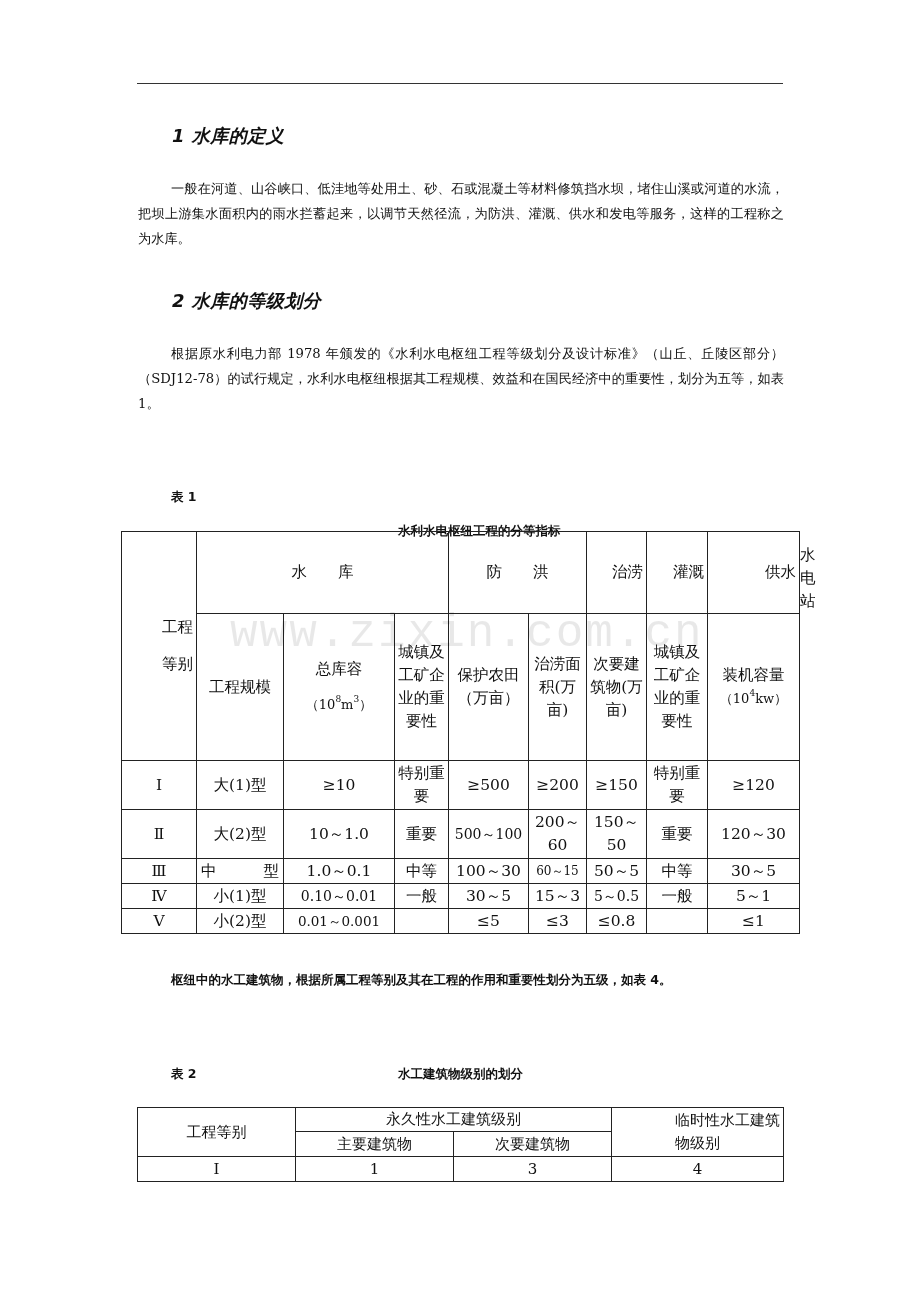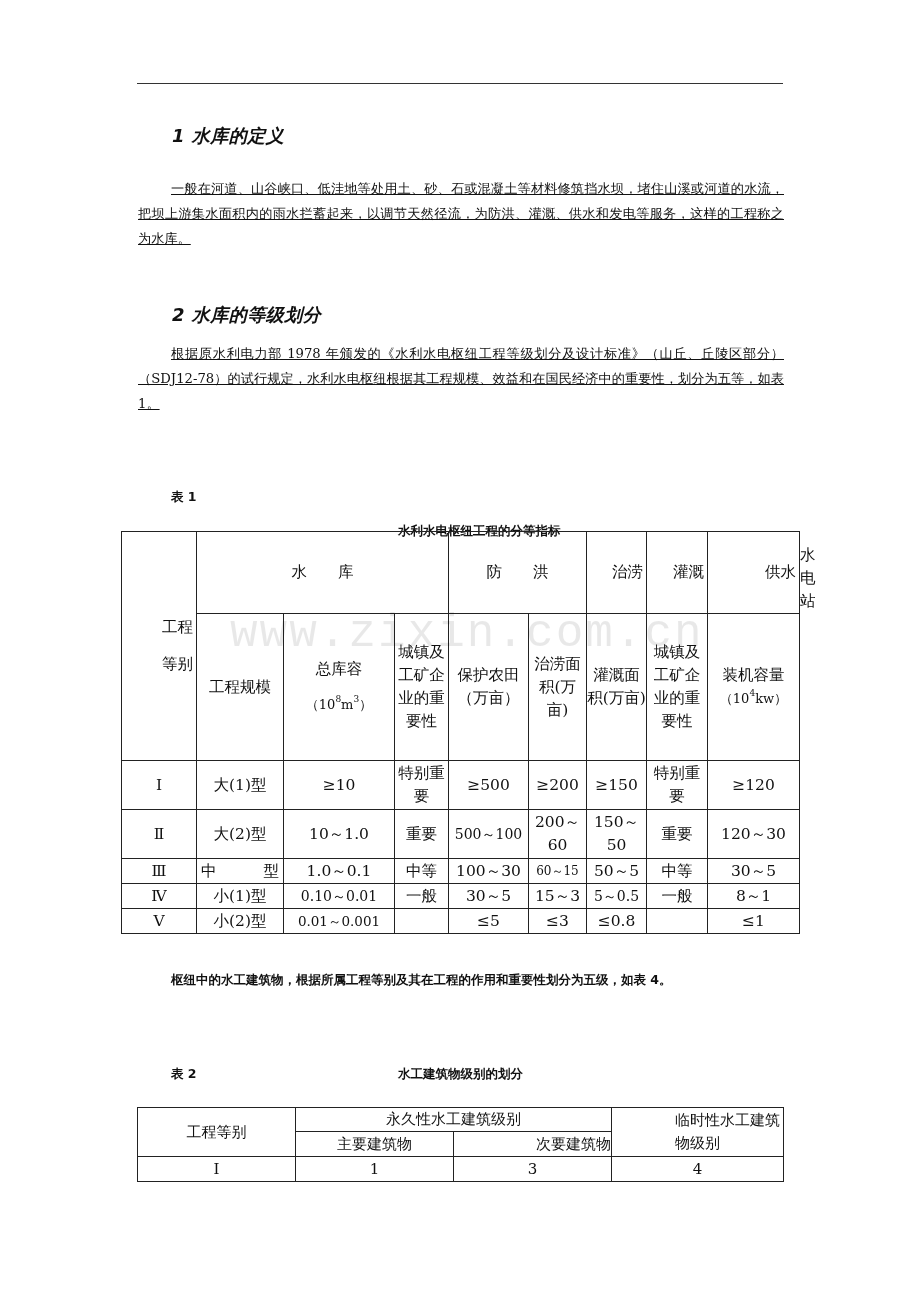--- a/index.html
+++ b/index.html
@@ -1,41 +1,41 @@
 <!DOCTYPE html>
 <html><head>
 <meta charset="utf-8">
 <style>
   html, body { margin: 0; padding: 0; background: #ffffff; }
   body { width: 920px; height: 1302px; position: relative; overflow: hidden;
          font-family: "DejaVu Serif", "Liberation Serif", serif; color: #111; }
   .abs { position: absolute; }
   .rule { left: 137px; top: 83px; width: 646px; height: 0; border-top: 1.5px solid #333; }
   .h { left: 172px; font-family: "DejaVu Sans", "Liberation Sans", sans-serif; font-weight: bold; font-size: 18px; letter-spacing: 0.5px; font-style: italic; }
-  .p { left: 138px; width: 646px; font-size: 13.2px; line-height: 25px; text-indent: 33px; text-align: justify; text-decoration: underline; }
+  .p { left: 138px; width: 646px; font-size: 13.2px; line-height: 25px; text-indent: 33px; text-align: justify; }
   .cap { font-family: "DejaVu Sans", "Liberation Sans", sans-serif; font-weight: bold; font-size: 12.5px; }
   .bold-p { left: 171px; font-family: "DejaVu Sans", "Liberation Sans", sans-serif; font-weight: bold; font-size: 12.5px; }
   table { border-collapse: collapse; position: absolute; table-layout: fixed; }
   td { border: 1.5px solid #222; padding: 0; text-align: center; vertical-align: middle; font-size: 15px; line-height: 23px; }
   .t1 td { font-size: 15.5px; }
   .wm { left: 230px; top: 608px; font-family: Liberation Mono, monospace; font-size: 46px; color: rgba(0,0,0,0.09); letter-spacing: 2px; pointer-events: none; }
   sup { font-size: 9px; vertical-align: top; line-height: 1; position: relative; top: 2px; }
   .right { text-align: right; padding-right: 3px; }
   .vtop { vertical-align: top; }
   .spread { display: flex; justify-content: space-between; padding: 0 4px; }
 </style>
 </head>
 <body>
 
 <div class="abs rule"></div>
 
 <div class="abs h" style="top:124px;">1  水库的定义</div>
 <div class="abs p" style="top:176px;">一般在河道、山谷峡口、低洼地等处用土、砂、石或混凝土等材料修筑挡水坝，堵住山溪或河道的水流，把坝上游集水面积内的雨水拦蓄起来，以调节天然径流，为防洪、灌溉、供水和发电等服务，这样的工程称之为水库。</div>
 
-<div class="abs h" style="top:303px;">2  水库的等级划分</div>
+<div class="abs h" style="top:289px;">2  水库的等级划分</div>
 <div class="abs p" style="top:341px;">根据原水利电力部 1978 年颁发的《水利水电枢纽工程等级划分及设计标准》（山丘、丘陵区部分）（SDJ12-78）的试行规定，水利水电枢纽根据其工程规模、效益和在国民经济中的重要性，划分为五等，如表 1。</div>
 
 <div class="abs cap" style="left:171px; top:489px;">表 1</div>
 <div class="abs cap" style="left:398px; top:489px;margin-top:34px;">水利水电枢纽工程的分等指标</div>
 
 <table class="t1" style="left:121px; top:531px; width:678px;">
   <colgroup>
     <col style="width:75px">
       <col style="width:87px">
       <col style="width:111px">
@@ -61,21 +61,21 @@
   </tr>
   <tr style="height:147px;">
     <td>工程规模</td>
     <td>
       <div>总库容</div>
       <div style="margin-top:12px; font-size:13px;"><span>（10</span><sup>8</sup><span>m</span><sup>3</sup><span>）</span></div>
     </td>
     <td style="padding:0 3px;">城镇及工矿企业的重要性</td>
     <td>保护农田（万亩）</td>
     <td>治涝面积(万亩)</td>
-    <td>灌溉面积(万亩)</td>
+    <td>次要建筑物(万亩)</td>
     <td>城镇及工矿企业的重要性</td>
     <td>
       <div>装机容量</div>
       <div style="font-size:13px;"><span>（10</span><sup>4</sup><span>kw）</span></div>
     </td>
   </tr>
   <tr style="height:49px;">
     <td>Ⅰ</td>
     <td>大(1)型</td>
     <td>≥10</td>
@@ -115,21 +115,21 @@
   </tr>
   <tr style="height:25px;">
     <td>Ⅳ</td>
     <td>小(1)型</td>
     <td style="font-size:14px;">0.10～0.01</td>
     <td>一般</td>
     <td>30～5</td>
     <td>15～3</td>
     <td style="font-size:14px;">5～0.5</td>
     <td>一般</td>
-    <td>8～1</td>
+    <td>5～1</td>
   </tr>
   <tr style="height:25px;">
     <td>Ⅴ</td>
     <td>小(2)型</td>
     <td style="font-size:13.5px;">0.01～0.001</td>
     <td></td>
     <td>≤5</td>
     <td>≤3</td>
     <td>≤0.8</td>
     <td></td>
@@ -156,21 +156,21 @@
       <tr style="height:24px;">
     <td rowspan="2">工程等别</td>
     <td colspan="2">永久性水工建筑级别</td>
     <td rowspan="2">
       <div class="right">临时性水工建筑</div>
       <div>物级别</div>
     </td>
   </tr>
   <tr style="height:25px;">
     <td>主要建筑物</td>
-    <td style="text-align:right;">次要建筑物</td>
+    <td style="text-align:center;">次要建筑物</td>
   </tr>
   <tr style="height:25px;">
     <td>Ⅰ</td>
     <td>1</td>
     <td>3</td>
     <td>4</td>
   </tr>
 </tbody>
   </table>
 

